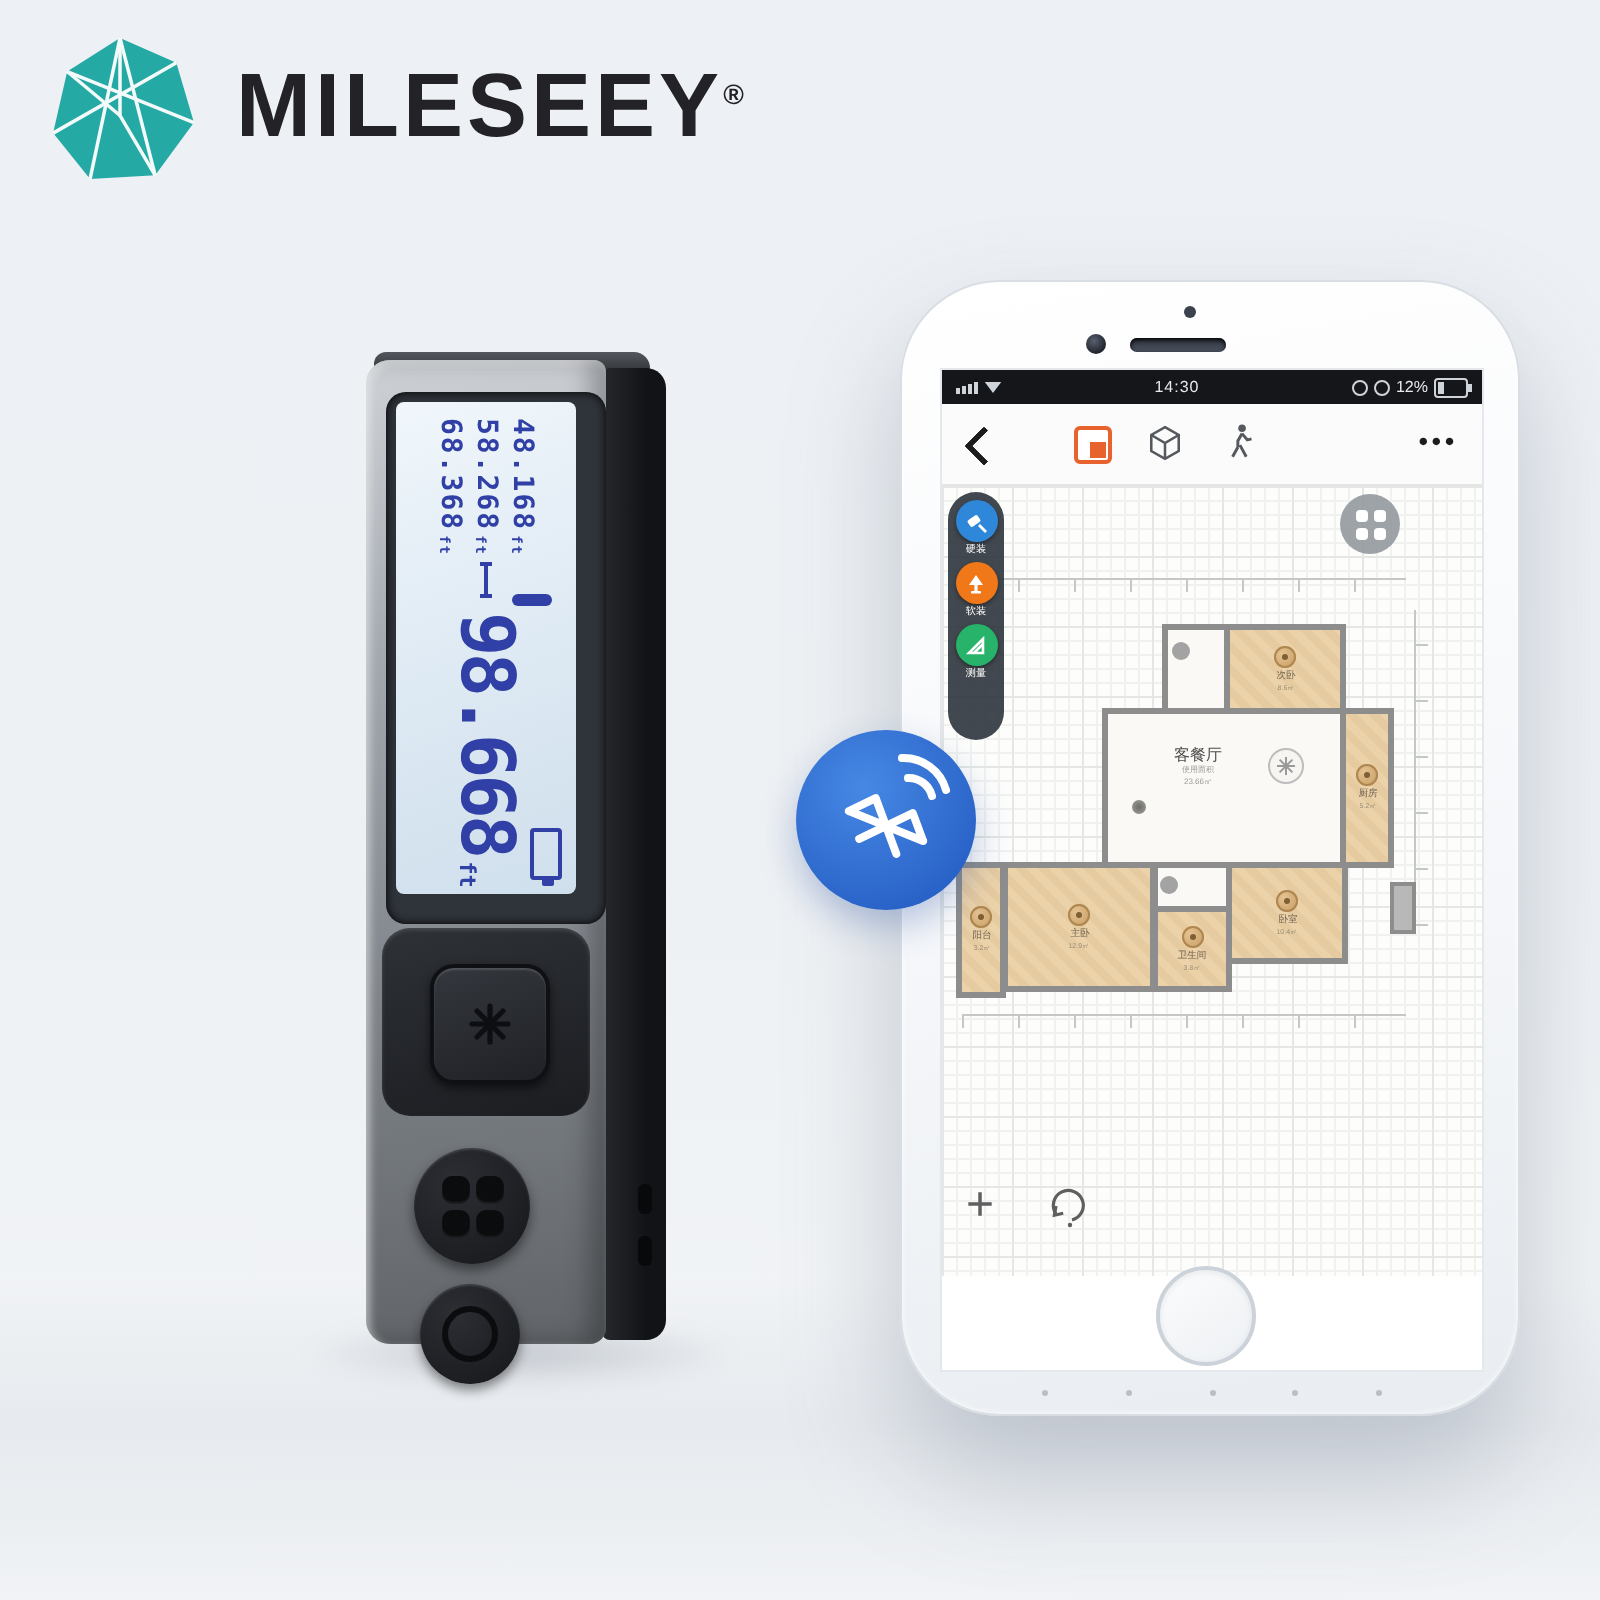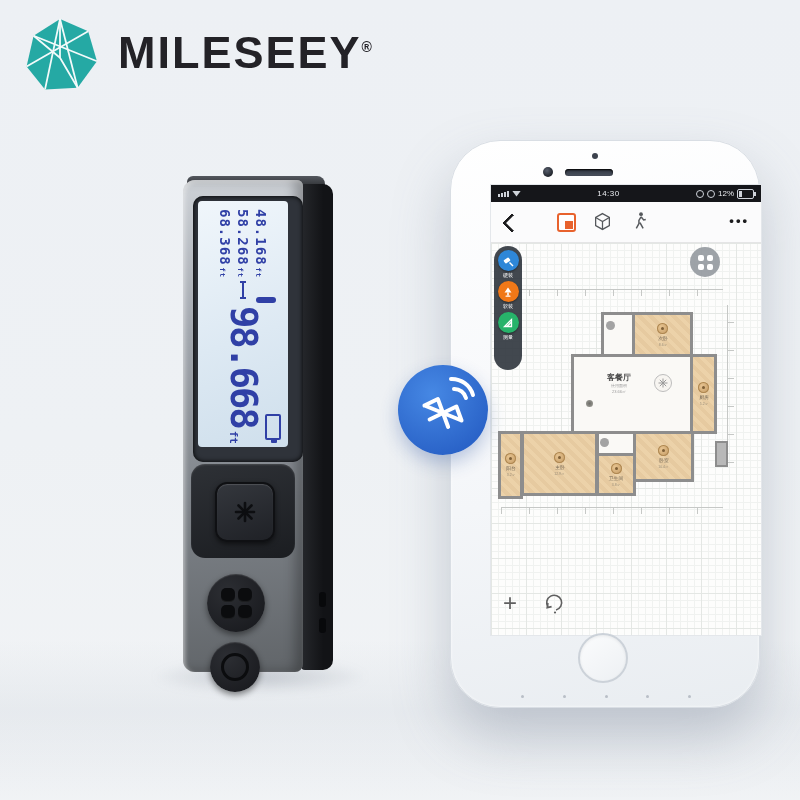--- a/index.html
+++ b/index.html
@@ -76,21 +76,21 @@
   .phone-camera{position:absolute;left:92px;top:26px;width:10px;height:10px;border-radius:50%;
     background:radial-gradient(circle at 40% 35%,#59606e,#20242c 70%);}
   .phone-speaker{position:absolute;left:114px;top:28px;width:48px;height:7px;border-radius:4px;
     background:linear-gradient(180deg,#2f3540,#4a515e);box-shadow:inset 0 1px 2px #000;}
   .home-btn{position:absolute;left:127px;top:492px;width:46px;height:46px;border-radius:50%;
     border:2px solid #ccd2d9;background:linear-gradient(145deg,#fbfcfd,#edf0f3);
     box-shadow:inset 0 1px 3px rgba(0,0,0,.07);}
   .port-row{position:absolute;left:70px;bottom:9px;width:170px;display:flex;justify-content:space-between;}
   .port-row i{width:3px;height:3px;border-radius:50%;background:#b9bfc7;}
 
-  .screen{position:absolute;left:40px;top:44px;width:270px;height:450px;background:#fff;overflow:hidden;
+  .screen{position:absolute;left:20px;top:44px;width:270px;height:500px;background:#fff;overflow:hidden;
     box-shadow:0 0 0 1px #e4e7eb;}
   
   .statusbar{height:17px;background:#15161a;color:#e8eaee;display:flex;align-items:center;padding:0 7px;font-size:8px;}
   .sb-left,.sb-right{display:flex;align-items:center;gap:3px;}
   .sb-time{flex:1;text-align:center;letter-spacing:.5px;}
   .sig{display:flex;align-items:flex-end;gap:1px;}
   .sig i{width:2px;background:#cfd3da;display:block;}
   .wifi{width:9px;height:6px;background:#cfd3da;clip-path:polygon(50% 100%,0 0,100% 0);}
   .sb-dot{width:6px;height:6px;border:1px solid #cfd3da;border-radius:50%;}
   .sb-batt{position:relative;width:15px;height:8px;border:1px solid #cfd3da;border-radius:2px;}
@@ -143,21 +143,21 @@
   .r-master{left:30px;top:188px;width:77px;height:65px;}
   .r-balcony{left:7px;top:188px;width:25px;height:68px;}
   .gray-box{position:absolute;left:224px;top:198px;width:13px;height:26px;border:2px solid #8d8d8d;background:#b8b8b8;box-sizing:border-box;}
   .room-inner{position:absolute;inset:0;display:flex;flex-direction:column;align-items:center;justify-content:center;gap:1px;}
   .ricon{width:11px;height:11px;border-radius:50%;position:relative;
     background:radial-gradient(circle at 35% 35%,#e6c390,#c49a63);box-shadow:inset 0 0 0 1px #ae8751;}
   .ricon::after{content:"";position:absolute;left:4px;top:4px;width:3px;height:3px;border-radius:50%;background:#7e5f36;}
   .rname{font-size:6px;line-height:6px;color:#6f6250;transform:scale(.8);white-space:nowrap;}
   .rarea{font-size:5px;line-height:5px;color:#9a8d78;transform:scale(.7);white-space:nowrap;}
   .living-label{position:absolute;left:96px;top:130px;width:64px;text-align:center;z-index:2;}
-  .living-name{font-size:8px;font-weight:bold;color:#4c4c4c;line-height:9px;}
+  .living-name{font-size:8px;font-weight:normal;color:#4c4c4c;line-height:9px;}
   .living-area{font-size:5px;color:#9b9b9b;line-height:6px;transform:scale(.8);}
   .door-dot{position:absolute;width:9px;height:9px;border-radius:50%;background:#a3a3a3;z-index:2;}
   .fan{position:absolute;left:163px;top:131px;width:16px;height:16px;border:1px solid #bdbdbd;border-radius:50%;
     background:#f7f5f1;z-index:2;display:flex;align-items:center;justify-content:center;}
   .plant{position:absolute;left:95px;top:157px;width:7px;height:7px;border-radius:50%;z-index:2;
     background:radial-gradient(circle,#6d6d68,#a3a39d);}
   
   .plus-icon{position:absolute;left:12px;top:348px;font-size:24px;font-weight:300;color:#5f5f5f;line-height:24px;}
   .undo-icon{position:absolute;left:52px;top:350px;}
 </style>

